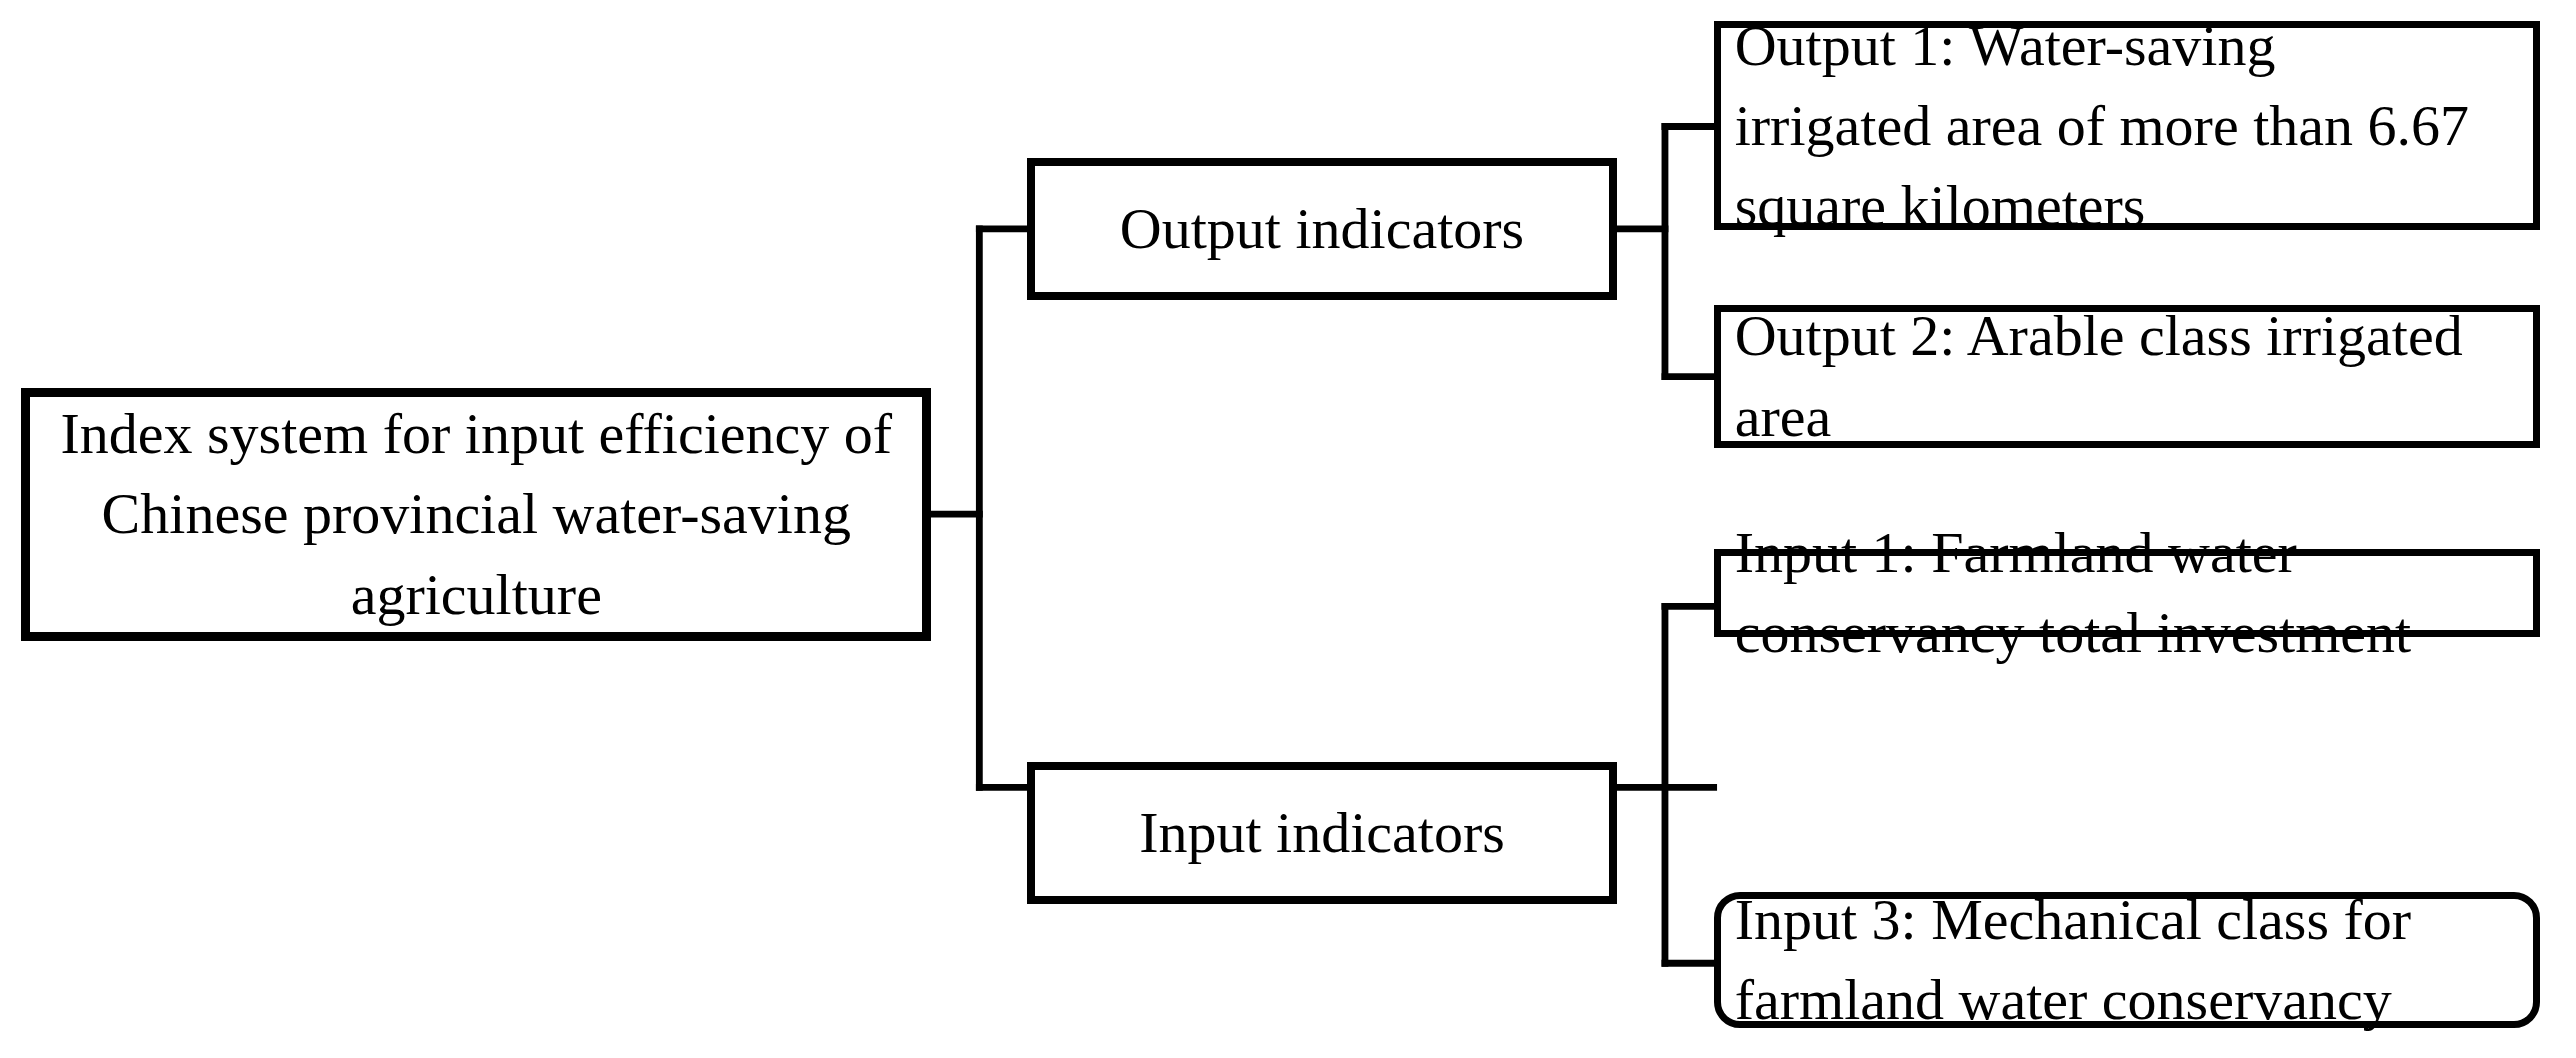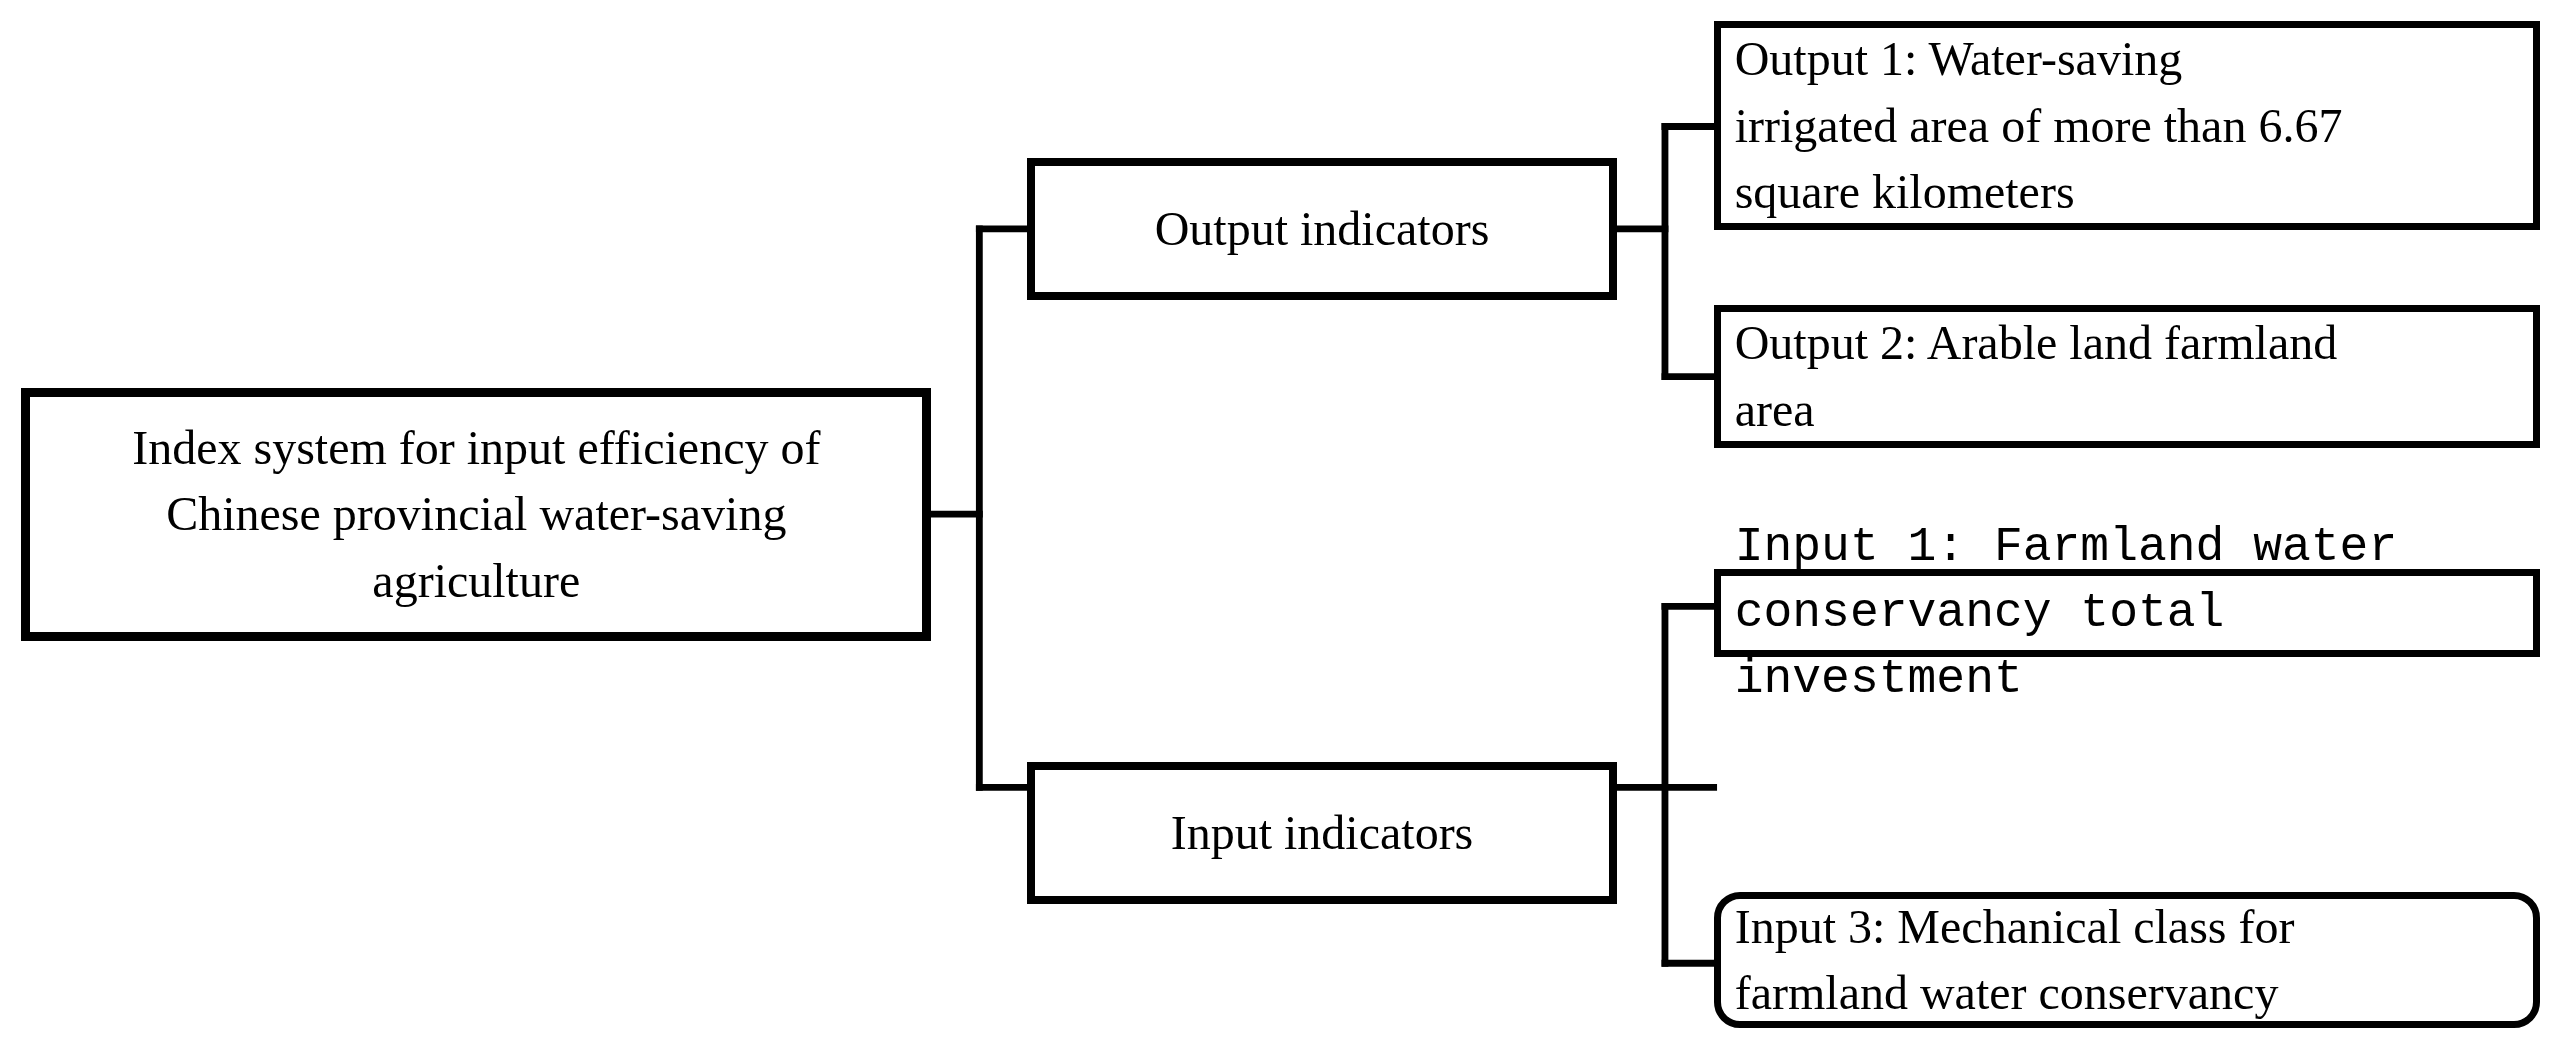--- a/index.html
+++ b/index.html
@@ -22,21 +22,21 @@
     width: 2576px;
     height: 1059px;
   }
   .box {
     position: absolute;
     box-sizing: border-box;
     border: 7.7px solid #000000;
     background: #ffffff;
     display: flex;
     align-items: center;
-    font-size: 48px;
+    font-size: 58px;
     line-height: 1.38;
     white-space: pre-line;
   }
   .box .lbl { display: block; width: 100%; }
   .root-box {
     left: 21.3px; top: 388px; width: 910px; height: 253px;
     border-width: 9.4px;
     justify-content: center;
     text-align: center;
   }
@@ -49,21 +49,21 @@
   .branch-output { top: 158px; }
   .branch-input  { top: 717px; margin-top: 45px; }
   .leaf-box {
     left: 1714px; width: 826px;
     justify-content: flex-start;
     text-align: left;
     padding: 0 13.7px;
   }
   .leaf-o1 { top: 21.3px;   height: 209px; }
   .leaf-o2 { top: 305px;  height: 143px; }
-  .leaf-i1 { top: 569px;  height: 88px; font-family: Liberation Mono, monospace; }
+  .leaf-i1 { top: 549px;  height: 88px; }
   .leaf-i2 { top: 721px;  height: 132px; }
   .leaf-i3 { top: 892px; height: 136px; border-radius: 26px; }
 </style>
 </head>
 <body>
 
 <div class="canvas">
 
   <svg class="connectors" viewBox="0 0 3017 1240" xmlns="http://www.w3.org/2000/svg">
     <g stroke="#000000" stroke-width="8" stroke-linecap="square" fill="none">
@@ -108,21 +108,21 @@
     <span class="lbl">Input indicators</span>
   </div>
 
   <div class="box leaf-box leaf-o1">
     <span class="lbl">Output 1: Water-saving
 irrigated area of more than 6.67
 square kilometers</span>
   </div>
 
   <div class="box leaf-box leaf-o2">
-    <span class="lbl">Output 2: Arable land farmland
+    <span class="lbl">Output 2: Arable class irrigated
 area</span>
   </div>
 
   <div class="box leaf-box leaf-i1">
     <span class="lbl">Input 1: Farmland water
 conservancy total investment</span>
   </div>
 
 
   <div class="box leaf-box leaf-i3">

